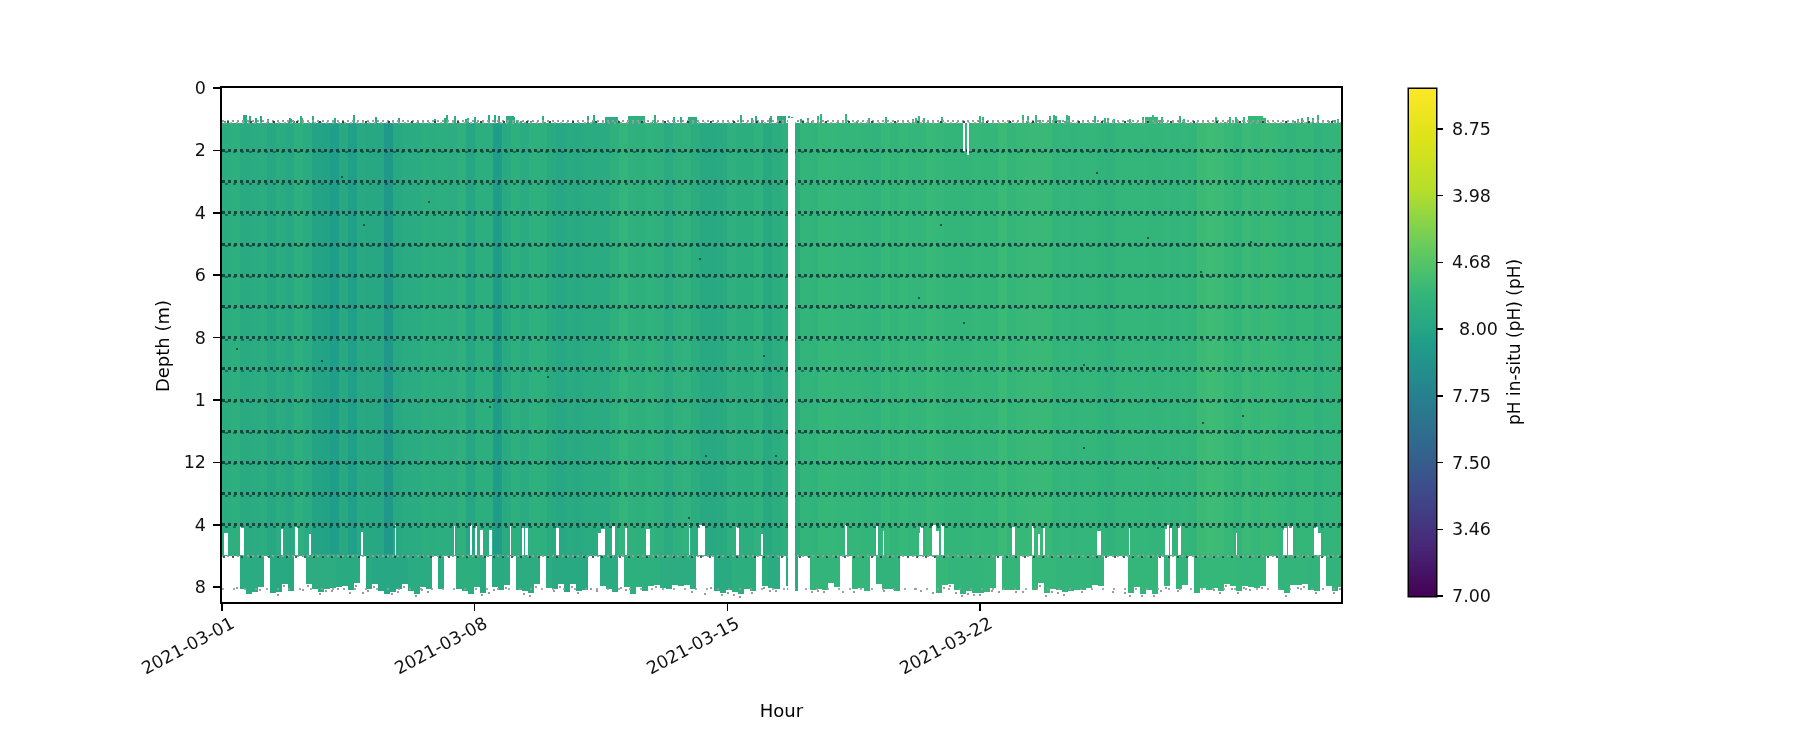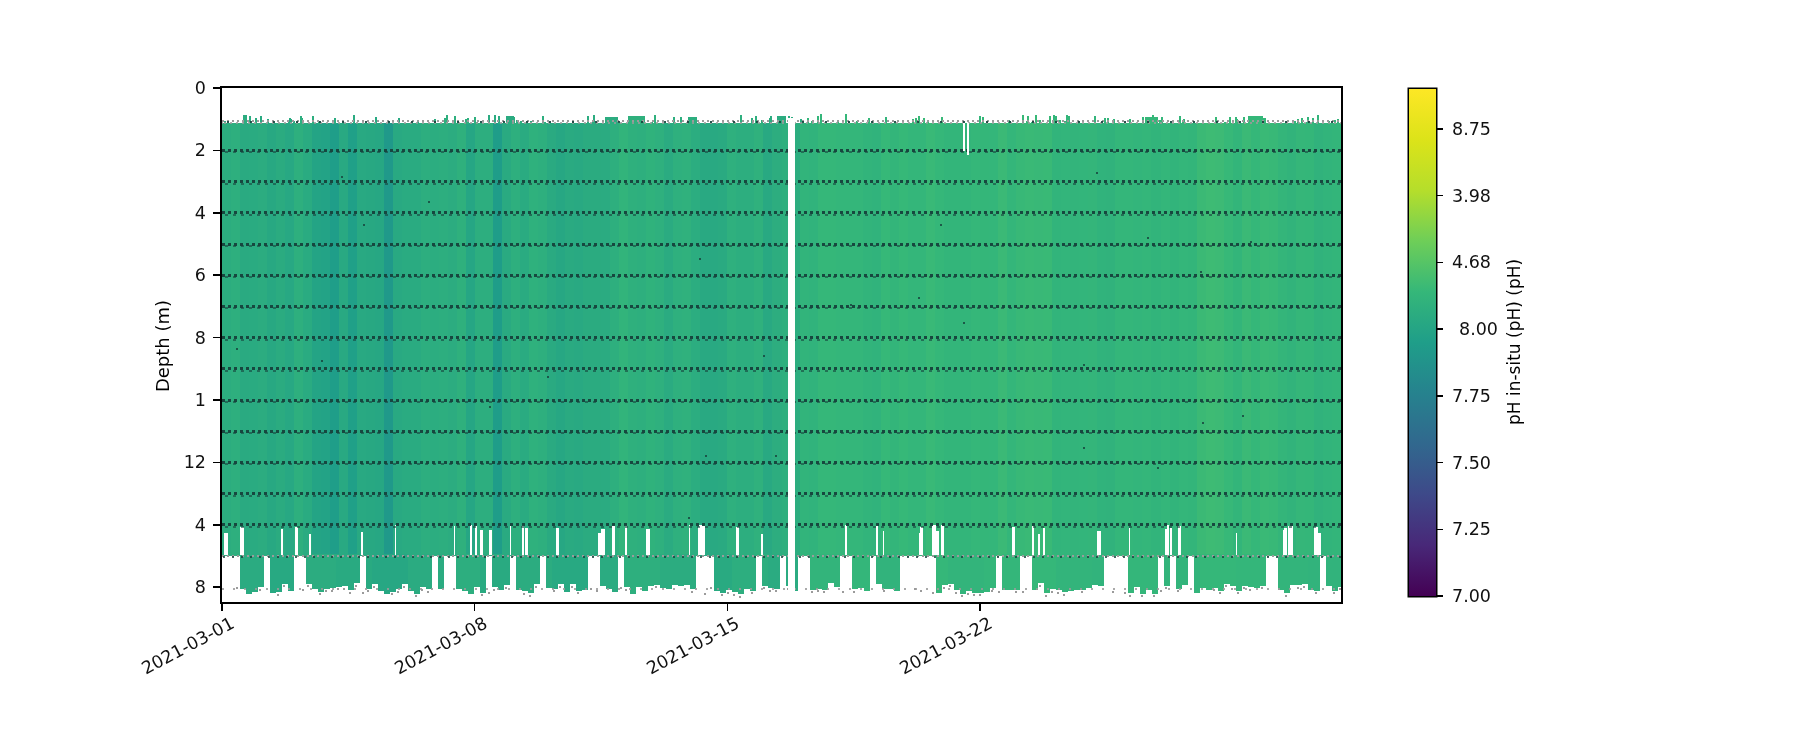--- a/index.html
+++ b/index.html
@@ -668,33 +668,34 @@
       <div class="tlab" style="left: 140px; top: 577.2px; width: 66px; text-align: right;">8</div>
       <div class="tick" style="left: 221.2px; top: 604px; width: 1.6px; height: 7px;"></div>
       <div class="xtlab" style="left: 28px; top: 613px;">2021-03-01</div>
       <div class="tick" style="left: 473.877px; top: 604px; width: 1.6px; height: 7px;"></div>
       <div class="xtlab" style="left: 280.677px; top: 613px;">2021-03-08</div>
       <div class="tick" style="left: 726.555px; top: 604px; width: 1.6px; height: 7px;"></div>
       <div class="xtlab" style="left: 533.355px; top: 613px;">2021-03-15</div>
       <div class="tick" style="left: 979.232px; top: 604px; width: 1.6px; height: 7px;"></div>
       <div class="xtlab" style="left: 786.032px; top: 613px;">2021-03-22</div>
     </div>
+  <div class="xlabel">Hour</div>
   <div class="cbar" id="cbar" style="background: linear-gradient(to top, rgb(68, 1, 84) 0%, rgb(72, 40, 120) 10%, rgb(62, 73, 137) 20%, rgb(49, 104, 142) 30%, rgb(38, 130, 142) 40%, rgb(31, 158, 137) 50%, rgb(53, 183, 121) 60%, rgb(110, 206, 88) 70%, rgb(181, 222, 43) 80%, rgb(220, 227, 25) 90%, rgb(253, 231, 37) 100%);"></div>
   <div id="cbar-ticks">
       <div class="tick" style="left: 1436px; top: 128.276px; width: 7px; height: 1.5px;"></div>
       <div class="tlab" style="left: 1452px; top: 119.026px; width: 60px;">8.75</div>
       <div class="tick" style="left: 1436px; top: 194.987px; width: 7px; height: 1.5px;"></div>
       <div class="tlab" style="left: 1452px; top: 185.737px; width: 60px;">3.98</div>
       <div class="tick" style="left: 1436px; top: 261.697px; width: 7px; height: 1.5px;"></div>
       <div class="tlab" style="left: 1452px; top: 252.447px; width: 60px;">4.68</div>
       <div class="tick" style="left: 1436px; top: 328.408px; width: 7px; height: 1.5px;"></div>
       <div class="tlab" style="left: 1452px; top: 319.158px; width: 60px; margin-left: 7px;">8.00</div>
       <div class="tick" style="left: 1436px; top: 395.118px; width: 7px; height: 1.5px;"></div>
       <div class="tlab" style="left: 1452px; top: 385.868px; width: 60px;">7.75</div>
       <div class="tick" style="left: 1436px; top: 461.829px; width: 7px; height: 1.5px;"></div>
       <div class="tlab" style="left: 1452px; top: 452.579px; width: 60px;">7.50</div>
       <div class="tick" style="left: 1436px; top: 528.539px; width: 7px; height: 1.5px;"></div>
-      <div class="tlab" style="left: 1452px; top: 519.289px; width: 60px;">7.25</div>
+      <div class="tlab" style="left: 1452px; top: 519.289px; width: 60px;">3.46</div>
       <div class="tick" style="left: 1436px; top: 595.25px; width: 7px; height: 1.5px;"></div>
       <div class="tlab" style="left: 1452px; top: 586px; width: 60px;">7.00</div>
     </div>
   <div class="cbarlabel">pH in-situ (pH) (pH)</div>
 </div>
 
 </body></html>

